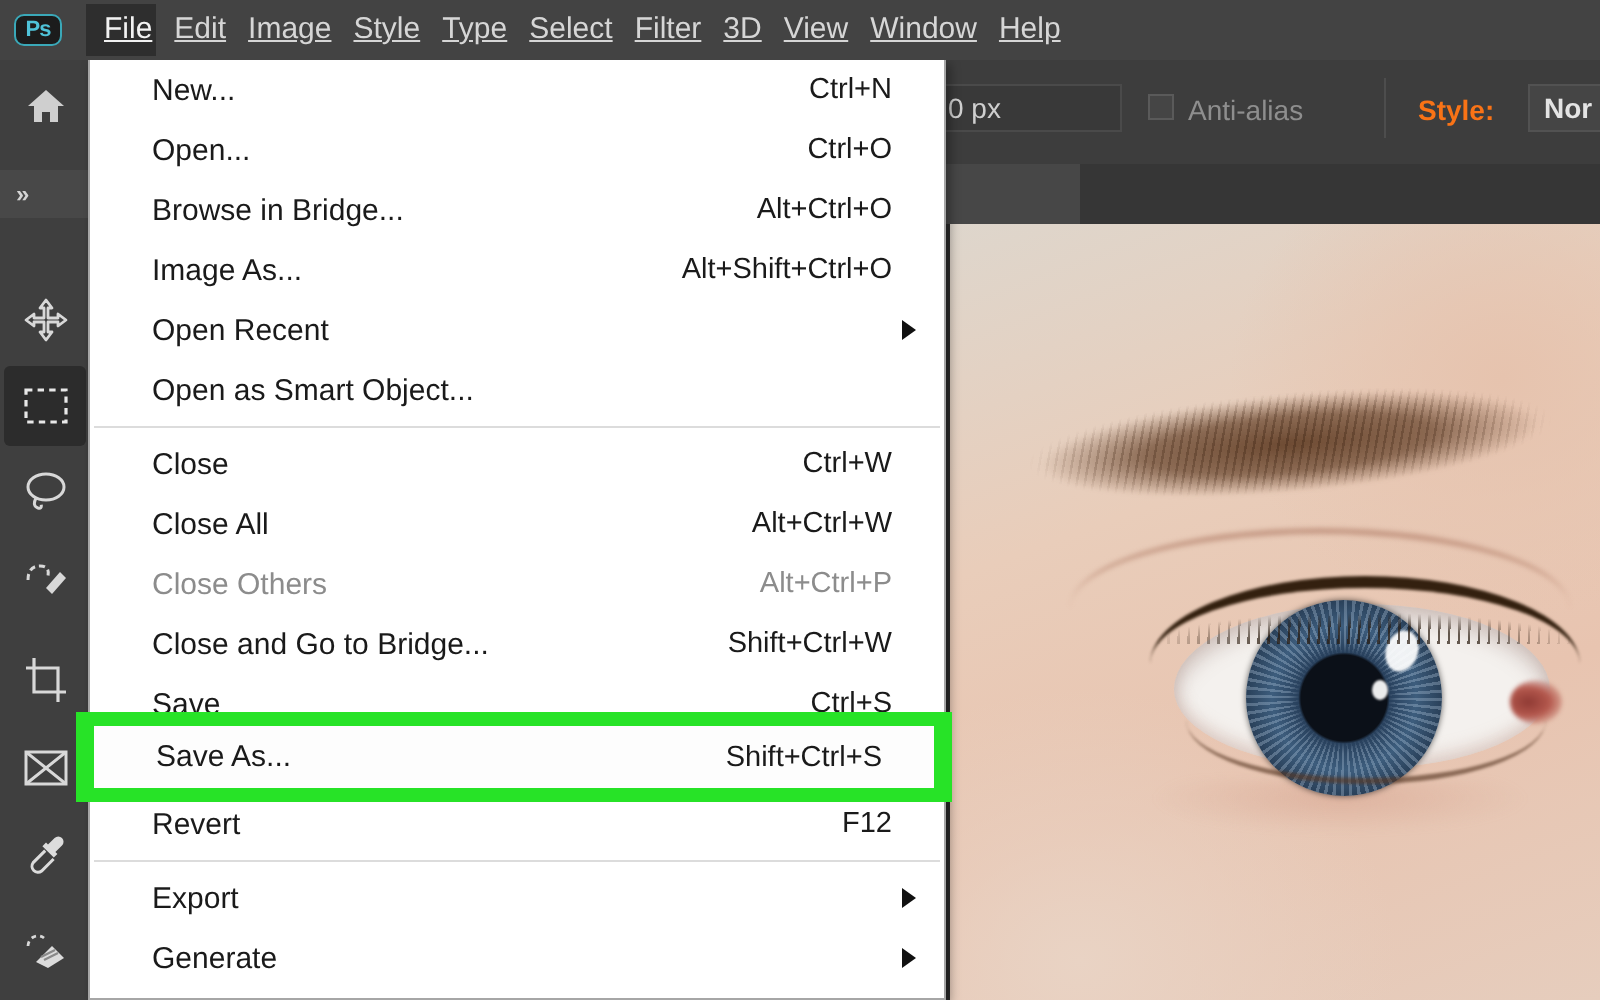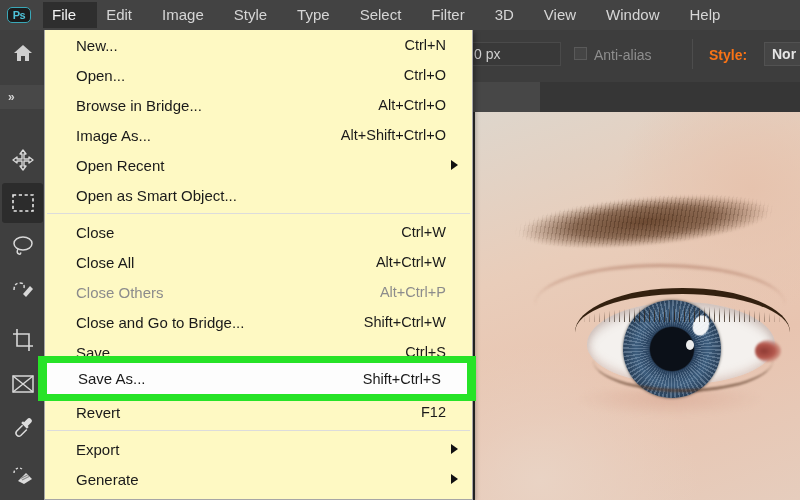--- a/index.html
+++ b/index.html
@@ -32,23 +32,24 @@
     display: flex; align-items: center; justify-content: center;
     flex: 0 0 auto;
   }
   .ps-logo span {
     color: #4fc3d9; font-size: 11px; font-weight: bold;
     letter-spacing: -0.5px; line-height: 1;
   }
   .menu-item {
     color: #d6d6d6;
     font-size: 15px;
-    padding: 5px 21px 6px 9px;
+    padding: 5px 2px 6px 9px;
     white-space: nowrap;
     line-height: 1;
+    text-decoration: underline;
   }
   .menu-item.active {
     background: #2e2e2e;
     color: #f2f2f2;
   }
 
   
   .optionsbar {
     position: absolute; left: 0; top: 30px;
     width: 800px; height: 52px;
@@ -248,21 +249,21 @@
     position: absolute; left: 2px; width: 41px; height: 40px;
     display: flex; align-items: center; justify-content: center;
   }
   .tool-btn.selected { background: #2c2c2c; border-radius: 3px; }
   .tool-btn svg { display: block; }
 
   
   .dropdown {
     position: absolute; left: 44px; top: 30px;
     width: 429px; height: 470px;
-    background: #fef9c3;
+    background: #ffffff;
     border: 1px solid #a6a6a6;
     border-top: none;
     z-index: 30;
     overflow: hidden;
     box-shadow: 2px 2px 5px rgba(0,0,0,0.35);
   }
   .mrow {
     position: relative;
     height: 30px;
     display: flex; align-items: center;

